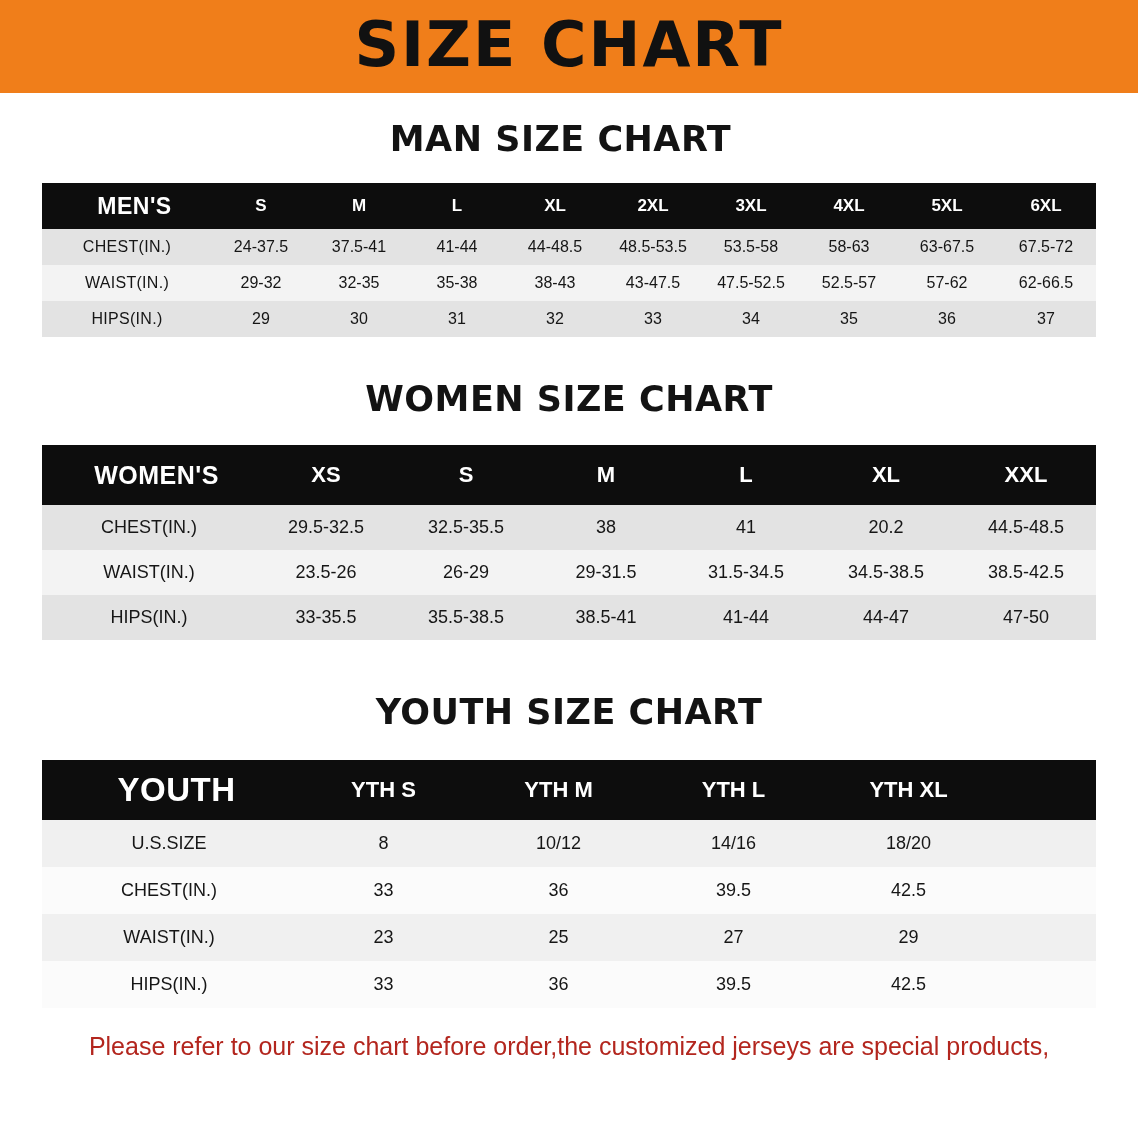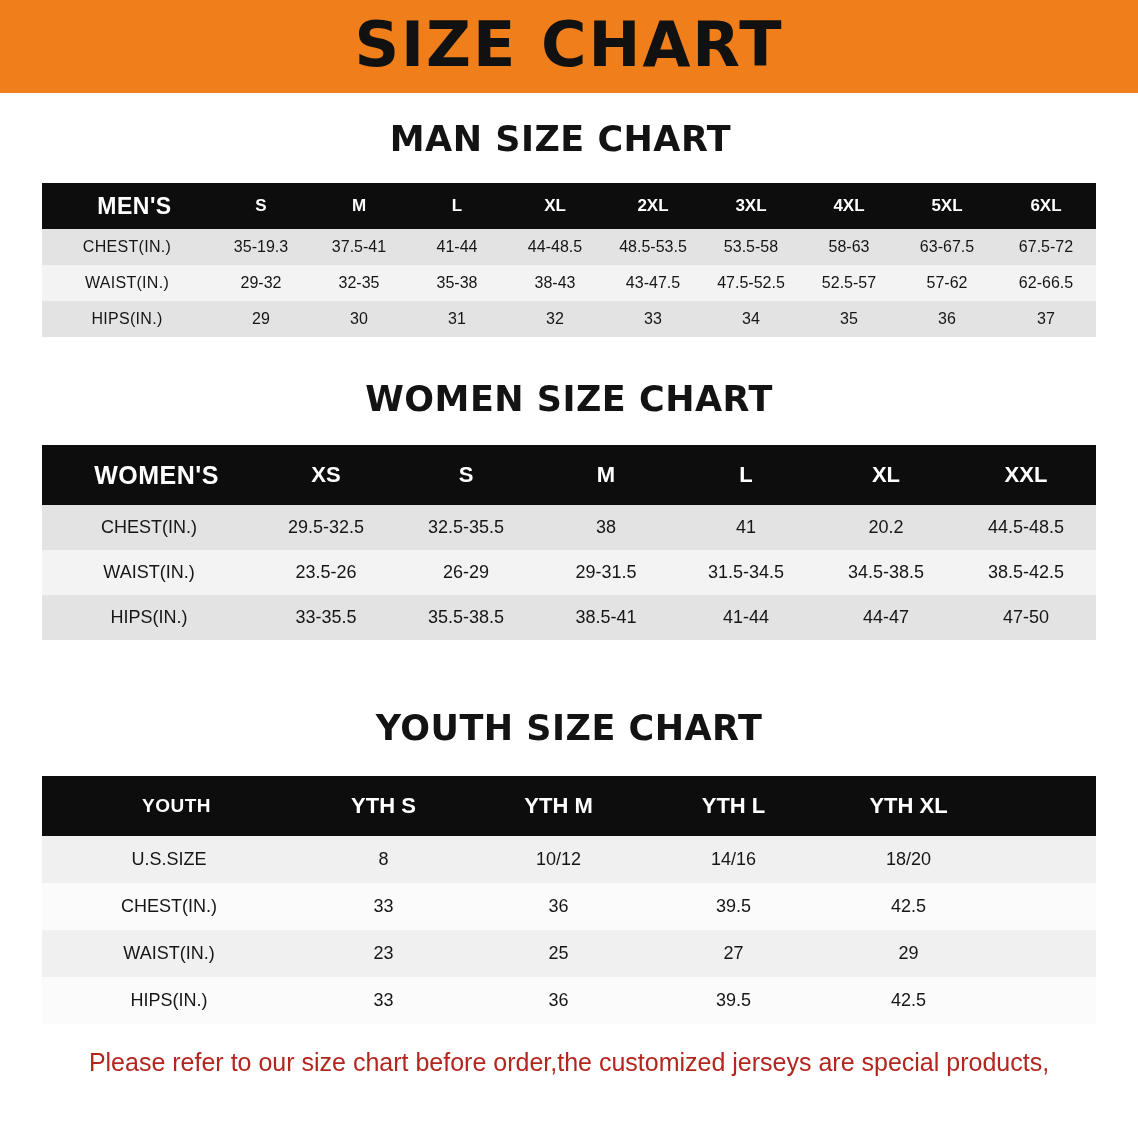--- a/index.html
+++ b/index.html
@@ -36,21 +36,21 @@
   .section-heading {
     text-align: center;
     font-family: "DejaVu Sans", sans-serif;
     font-weight: bold;
     font-size: 35px;
     color: #131313;
     letter-spacing: 0.5px;
   }
   #man-heading    { margin: 26px 17px 24px 0; }
   #women-heading  { margin: 42px 0 26px 0; }
-  #youth-heading  { margin: 68px 0 28px 0; }
+  #youth-heading  { margin: 52px 0 28px 0; }
 
   
   .table-wrap {
     margin: 0 42px;
   }
   table.size-table {
     width: 1054px;
     border-collapse: collapse;
     table-layout: fixed;
   }
@@ -90,21 +90,21 @@
 
   
   #women-table thead th { height: 58px; font-size: 22px; }
   #women-table thead th.hdr-label { font-size: 25px; }
   #women-table tbody td { height: 43px; font-size: 18px; }
   #women-table tbody tr:nth-child(odd) { background: #e3e3e3; }
   #women-table tbody tr:nth-child(even) { background: #f3f3f3; }
 
   
   #youth-table thead th { height: 58px; font-size: 22px; }
-  #youth-table thead th.hdr-label { font-size: 19px; }
+  #youth-table thead th.hdr-label { font-size: 33px; }
   #youth-table tbody td { height: 45px; font-size: 18px; }
   #youth-table tbody tr:nth-child(odd) { background: #f0f0f0; }
   #youth-table tbody tr:nth-child(even) { background: #fbfbfb; }
 
   td.row-label {
     text-align: center;
   }
 
   
   .note {
@@ -149,21 +149,21 @@
         <th>2XL</th>
         <th>3XL</th>
         <th>4XL</th>
         <th>5XL</th>
         <th>6XL</th>
       </tr>
     </thead>
     <tbody>
       <tr>
         <td class="row-label">CHEST(IN.)</td>
-        <td>35-19.3</td>
+        <td>24-37.5</td>
         <td>37.5-41</td>
         <td>41-44</td>
         <td>44-48.5</td>
         <td>48.5-53.5</td>
         <td>53.5-58</td>
         <td>58-63</td>
         <td>63-67.5</td>
         <td>67.5-72</td>
       </tr>
       <tr>

